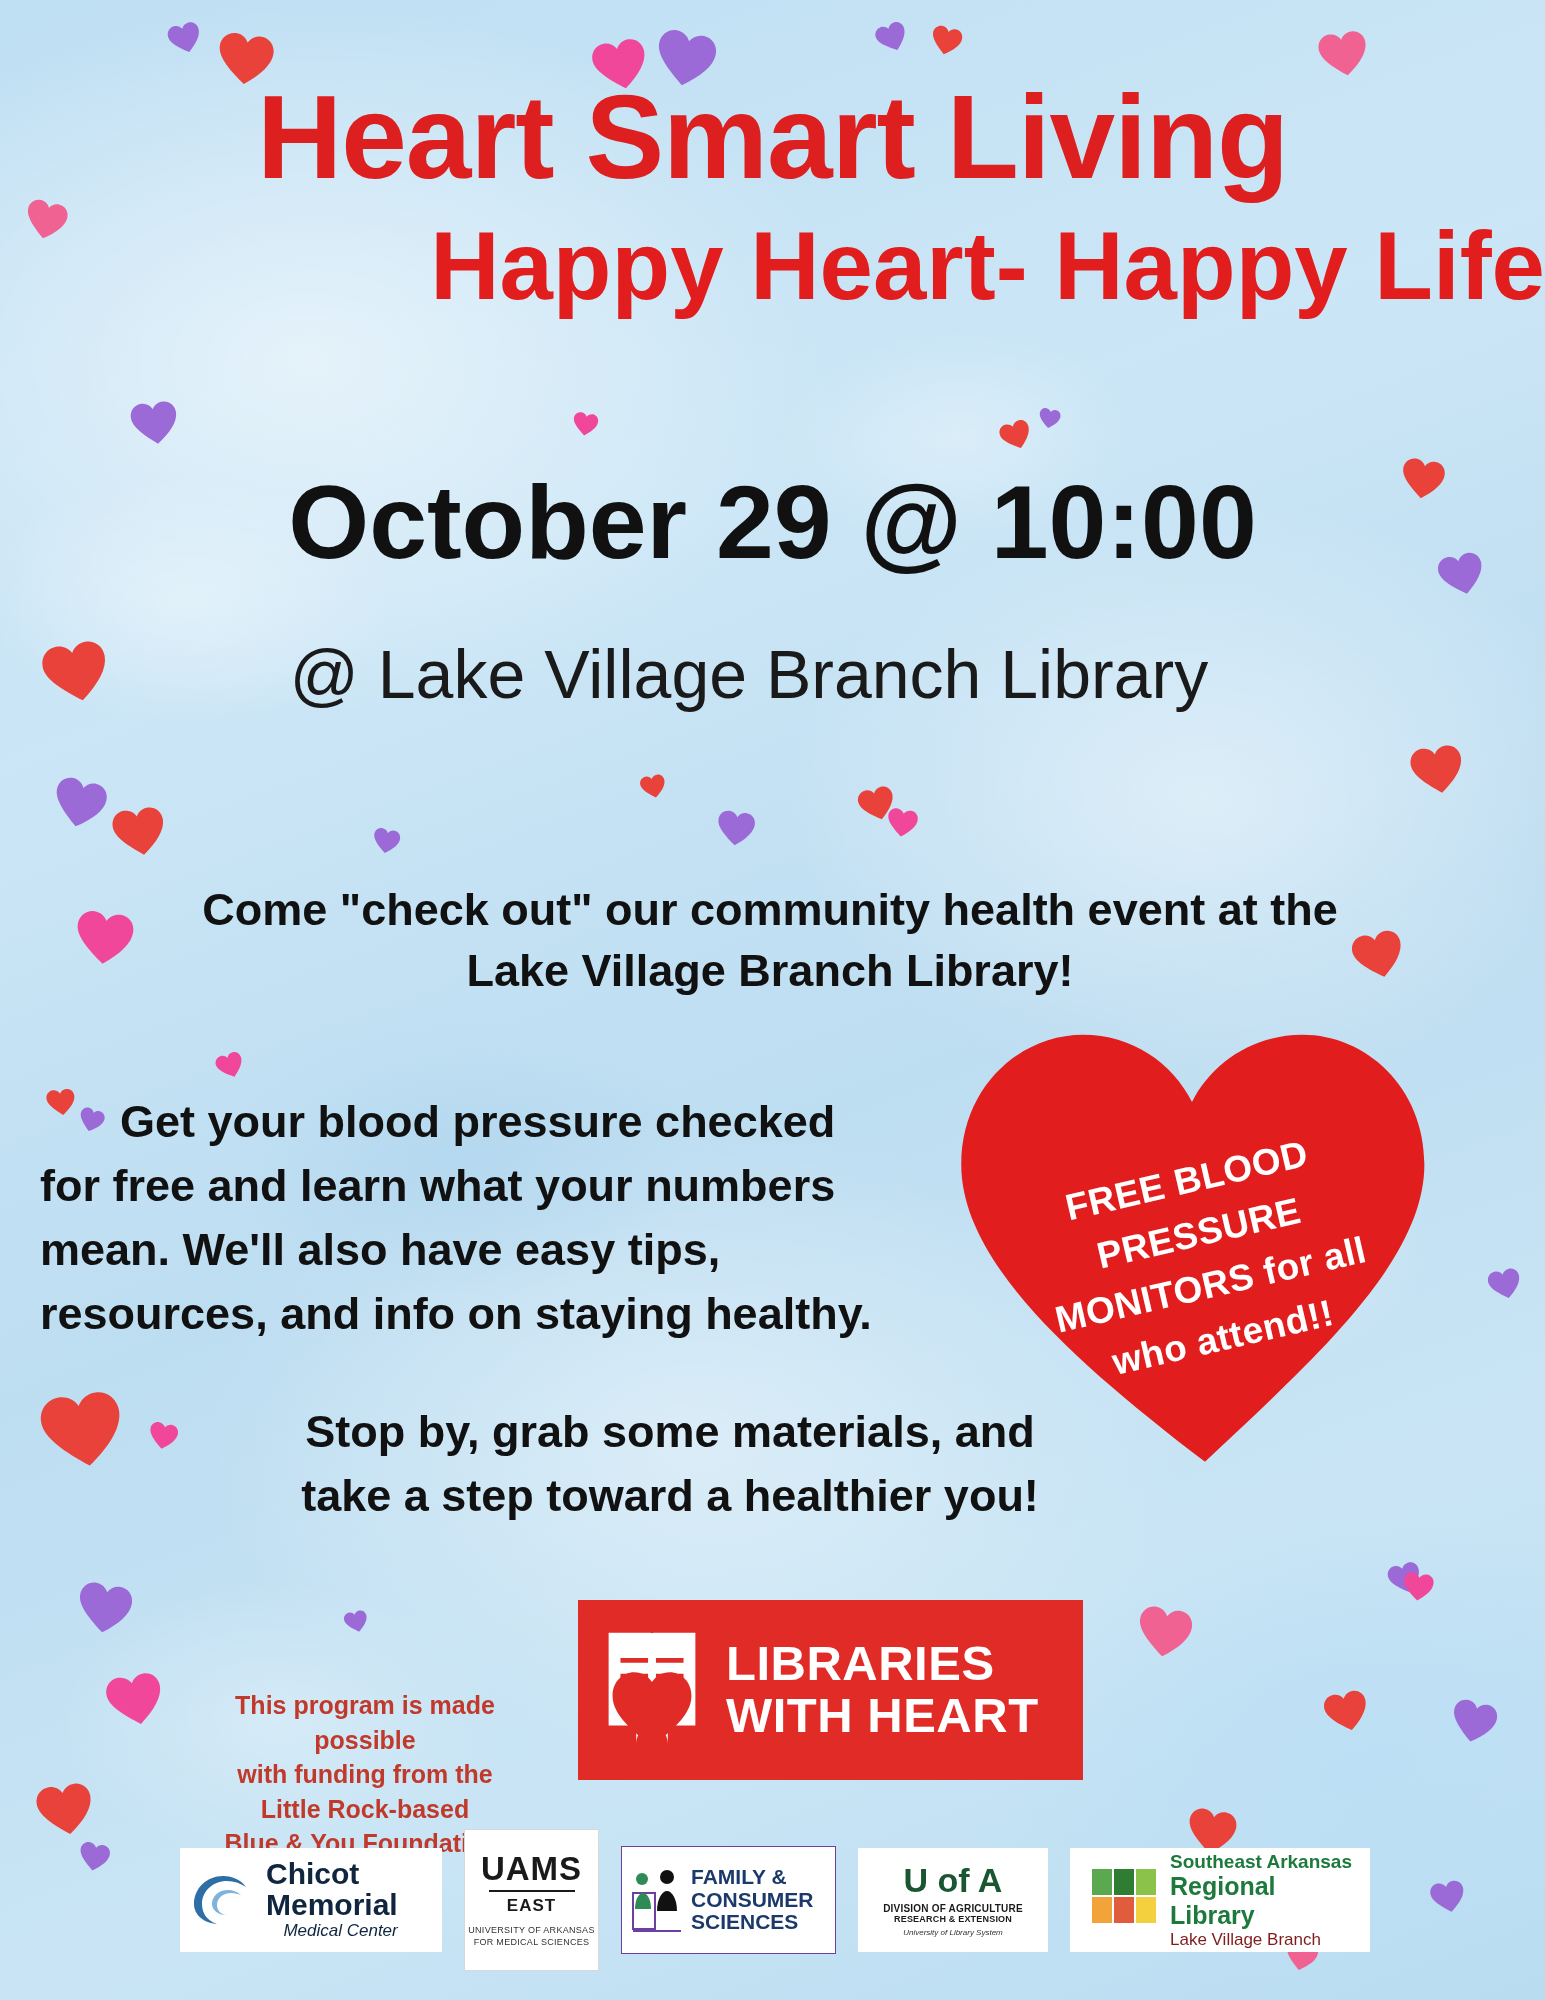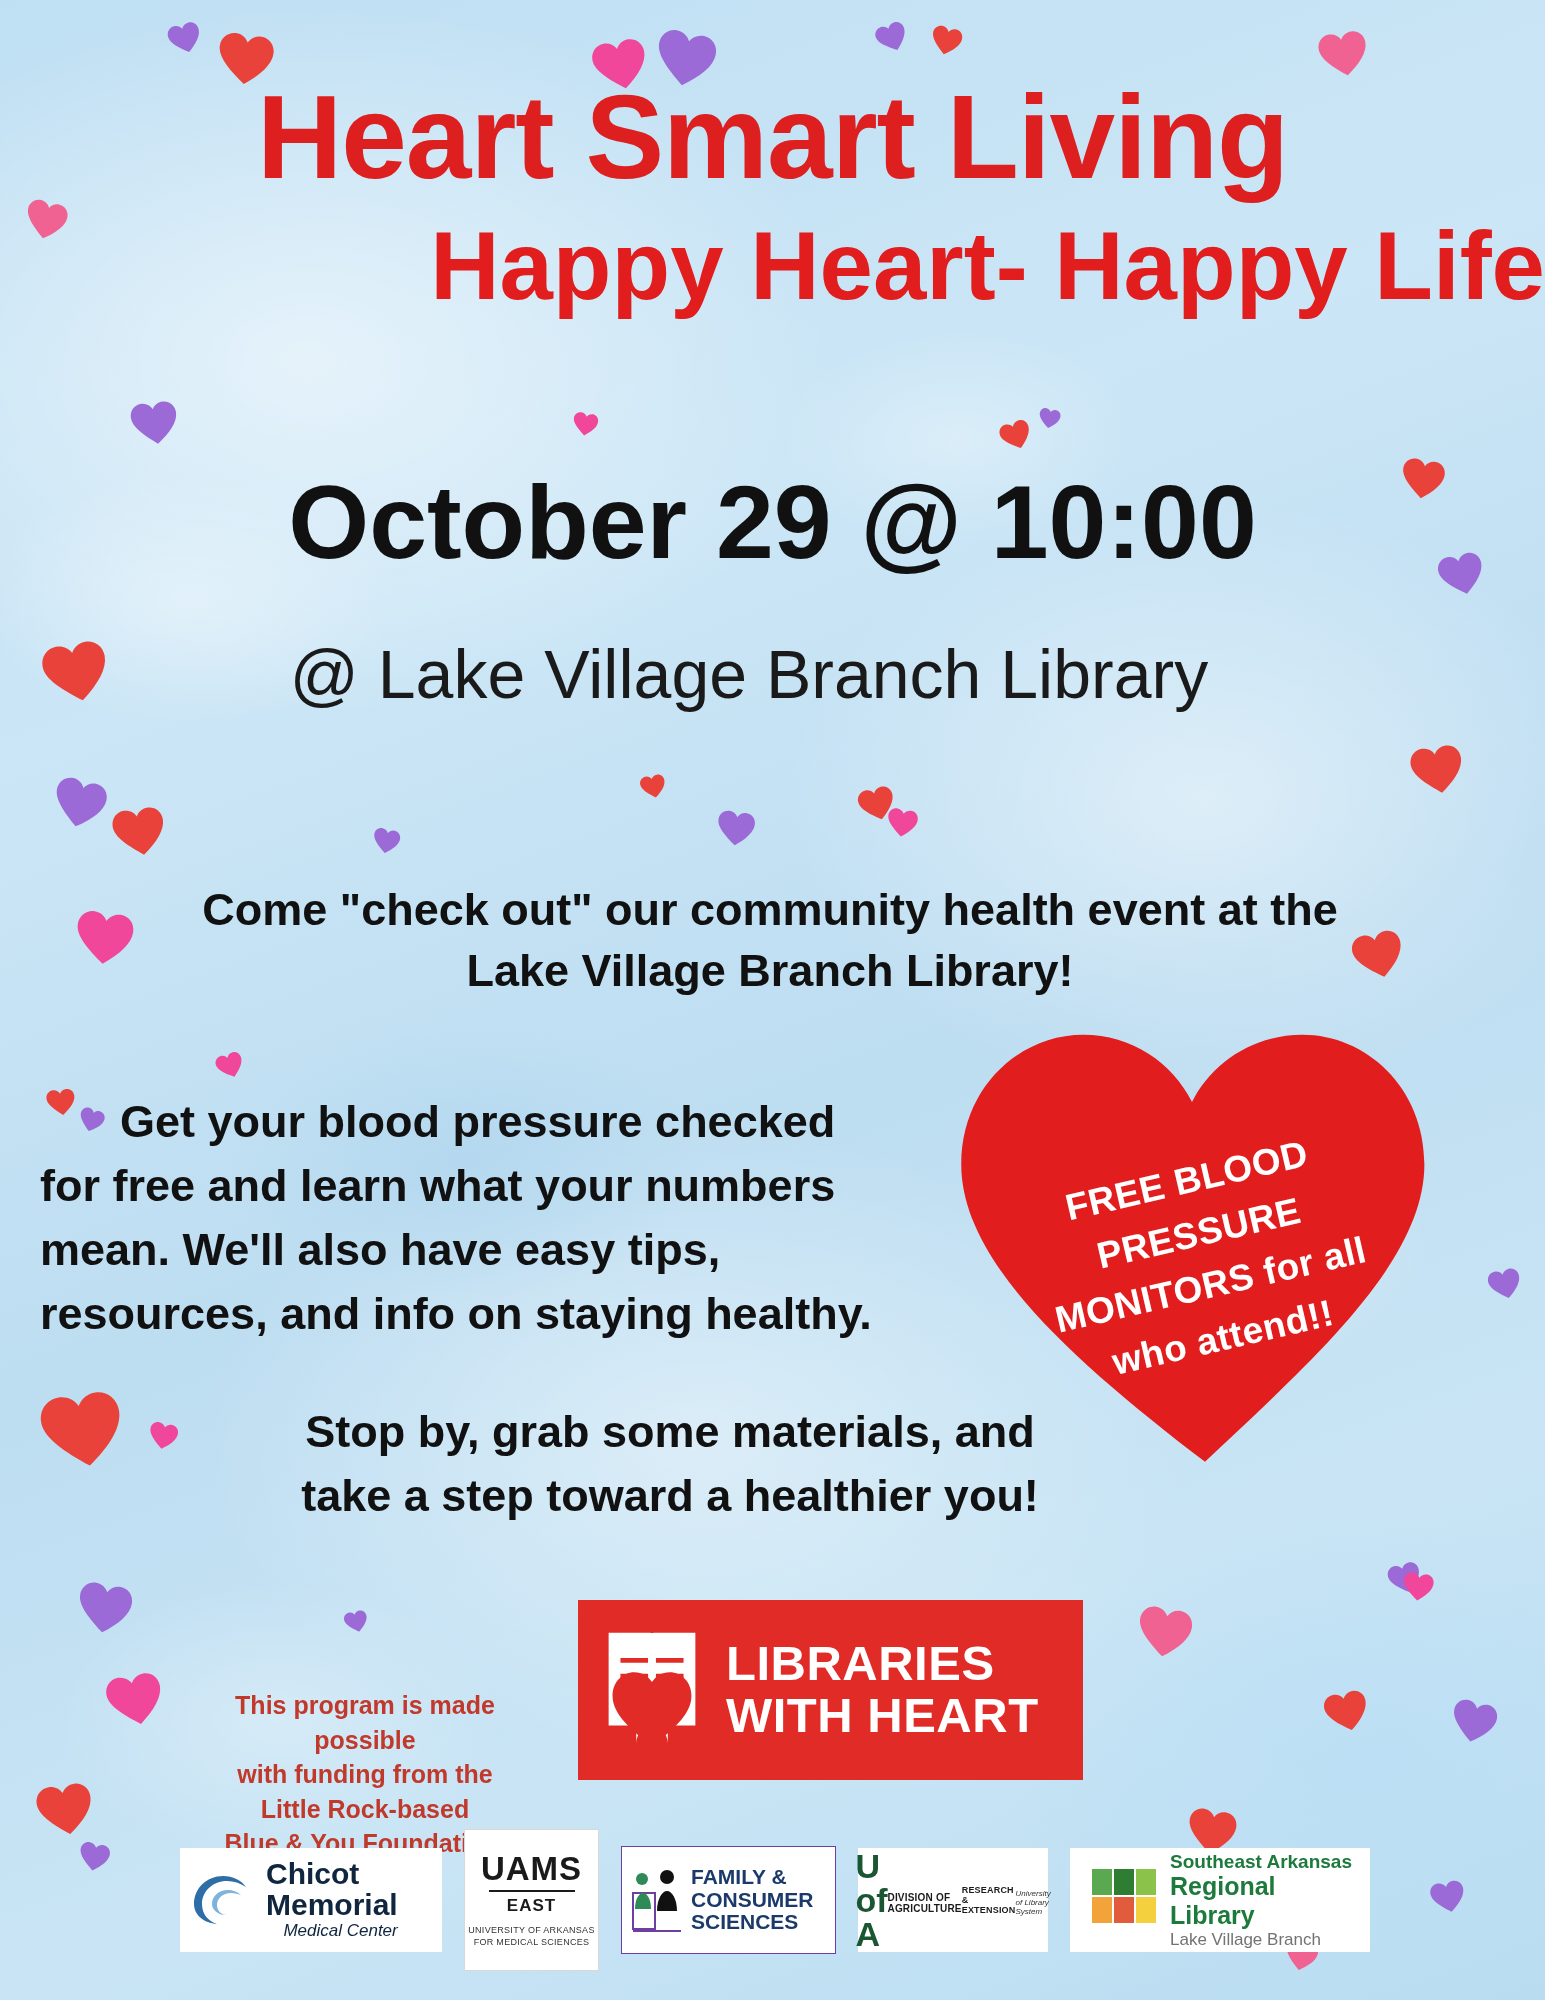--- a/index.html
+++ b/index.html
@@ -213,33 +213,33 @@
   .logo-uams .u2 { font-size: 17px; font-weight: bold; color: #1a1a1a; letter-spacing: 1px; }
   .logo-uams .u3 { font-size: 9px; color: #333; margin-top: 9px; letter-spacing: .3px; text-align: center; line-height: 1.25; }
 
   .logo-fcs { width: 215px; height: 108px; border: 1px solid #6c3fa0; padding: 5px 7px; }
   .logo-fcs .glyph { width: 56px; height: 74px; flex: 0 0 56px; }
   .logo-fcs .ftxt { margin-left: 6px; color: #1b3a6b; font-weight: bold; line-height: 1.08; }
   .logo-fcs .f1 { font-size: 21px; }
   .logo-fcs .f2 { font-size: 21px; }
   .logo-fcs .f3 { font-size: 21px; }
 
-  .logo-uada { width: 190px; height: 104px; flex-direction: row; justify-content: center; align-items: center; }
+  .logo-uada { width: 190px; height: 104px; flex-direction: column; justify-content: center; align-items: center; }
   .logo-uada .top { display: flex; align-items: center; }
   .logo-uada .ua { font-size: 34px; font-weight: bold; color: #1b5632; line-height: 1; }
   .logo-uada .d1 { font-size: 10px; font-weight: bold; color: #1a1a1a; margin-top: 6px; letter-spacing: .2px; }
   .logo-uada .d2 { font-size: 9px; font-weight: bold; color: #1a1a1a; letter-spacing: .2px; }
   .logo-uada .d3 { font-size: 8px; font-style: italic; color: #333; margin-top: 4px; }
 
   .logo-searl { width: 300px; height: 104px; padding: 4px 18px; }
   .logo-searl .tiles { width: 74px; height: 74px; flex: 0 0 74px; }
   .logo-searl .stxt { margin-left: 8px; line-height: 1.15; }
   .logo-searl .s1 { font-size: 19px; color: #1d7a3c; font-weight: bold; }
   .logo-searl .s2 { font-size: 25px; color: #1d7a3c; font-weight: bold; }
-  .logo-searl .s3 { font-size: 17px; color: #737373; }
+  .logo-searl .s3 { font-size: 17px; color: #7f1d1d; }
 </style>
 </head>
 <body>
 
 <div class="poster">
   <div class="texture"></div>
 
   <div class="heart" style="left:168px;top:22px;width:36px;height:34px;transform:rotate(-14deg);">
       <svg viewBox="0 0 32 28">
         <path d="M16 27C8 21 1 15 1 9.2 1 4.6 4.5 1.5 8.4 1.5c2.9 0 5.4 1.6 6.6 4 1.2-2.4 3.7-4 6.6-4C25.5 1.5 29 4.6 29 9.2 29 15 24 21 16 27z" fill="#9b6ad6"></path>

